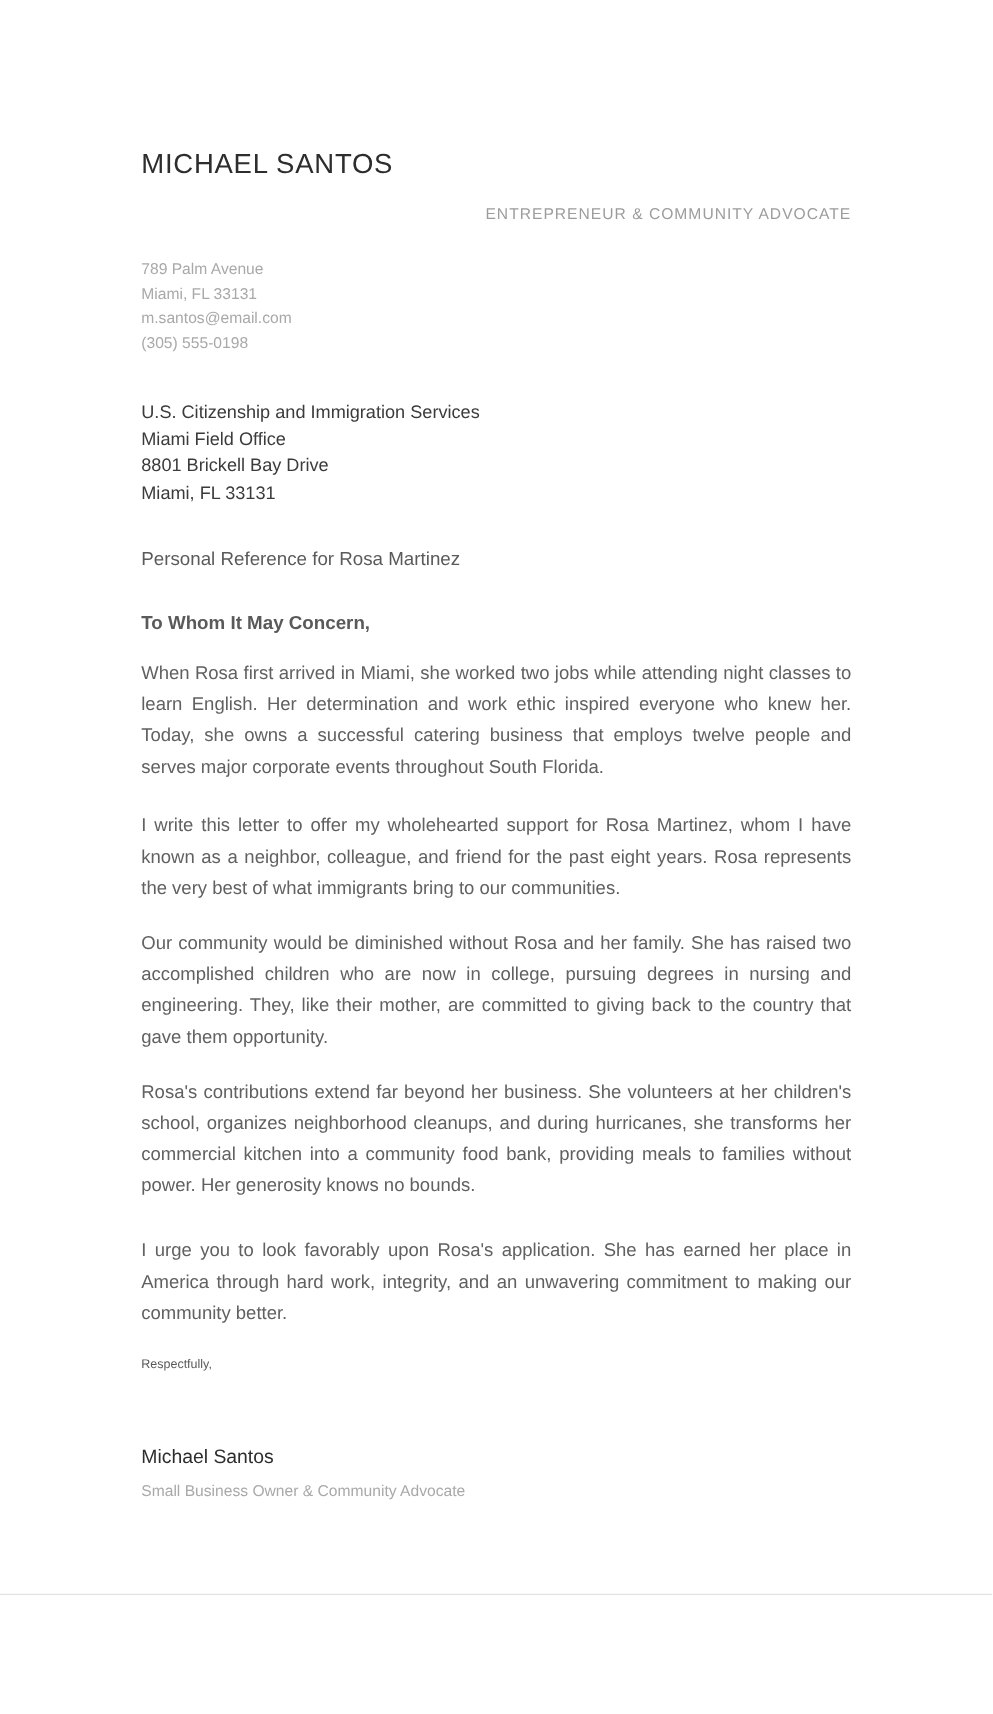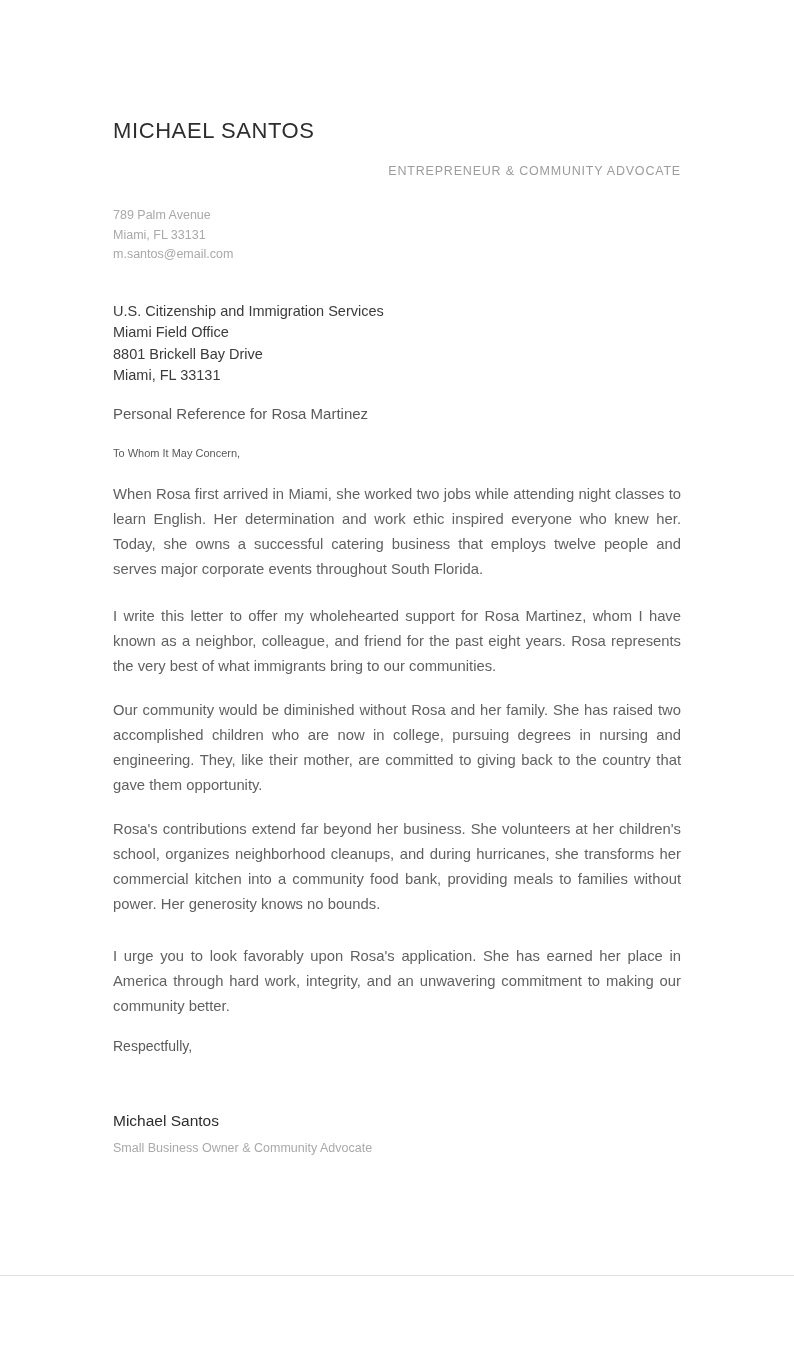--- a/index.html
+++ b/index.html
@@ -49,50 +49,50 @@
     color: #8c8c8c;
   }
   .recipient-block {
     margin-top: 36px;
     font-size: 14.5px;
     line-height: 21.5px;
     color: #3b3b3b;
     font-style: normal;
   }
   .subject-line {
-    margin-top: 17px;
+    margin-top: 32px;
     font-size: 15px;
     line-height: 19px;
     font-weight: 300;
     color: #5a5a5a;
   }
   .salutation {
-    margin-top: 21px;
-    font-size: 11px;
+    margin-top: 32px;
+    font-size: 15px;
     line-height: 19px;
-    font-weight: 400;
+    font-weight: 700;
     color: #5a5a5a;
   }
   .body-paragraph {
     margin-top: 19px;
     font-size: 14.8px;
     line-height: 25px;
     font-weight: 300;
     color: #616161;
     text-align: justify;
   }
   .body-paragraph.first {
     margin-top: 22px;
   }
   .body-paragraph.extra-space {
     margin-top: 27px;
   }
   .closing {
     margin-top: 18px;
-    font-size: 14px;
+    font-size: 10px;
     line-height: 19px;
     font-weight: 300;
     color: #5a5a5a;
   }
   .signature-name {
     margin-top: 55px;
     font-size: 15.5px;
     line-height: 20px;
     font-weight: 400;
     color: #2d2d2d;
@@ -119,20 +119,21 @@
 <div class="page">
   <div class="content">
 
     <header>
       <div class="sender-name">MICHAEL SANTOS</div>
       <div class="sender-title">ENTREPRENEUR &amp; COMMUNITY ADVOCATE</div>
       <div class="contact-block">
         <div>789 Palm Avenue</div>
         <div>Miami, FL 33131</div>
         <div>m.santos@email.com</div>
+        <div>(305) 555-0198</div>
       </div>
     </header>
 
 
     <address class="recipient-block">
       <div>U.S. Citizenship and Immigration Services</div>
       <div>Miami Field Office</div>
       <div>8801 Brickell Bay Drive</div>
       <div>Miami, FL 33131</div>
     </address>

